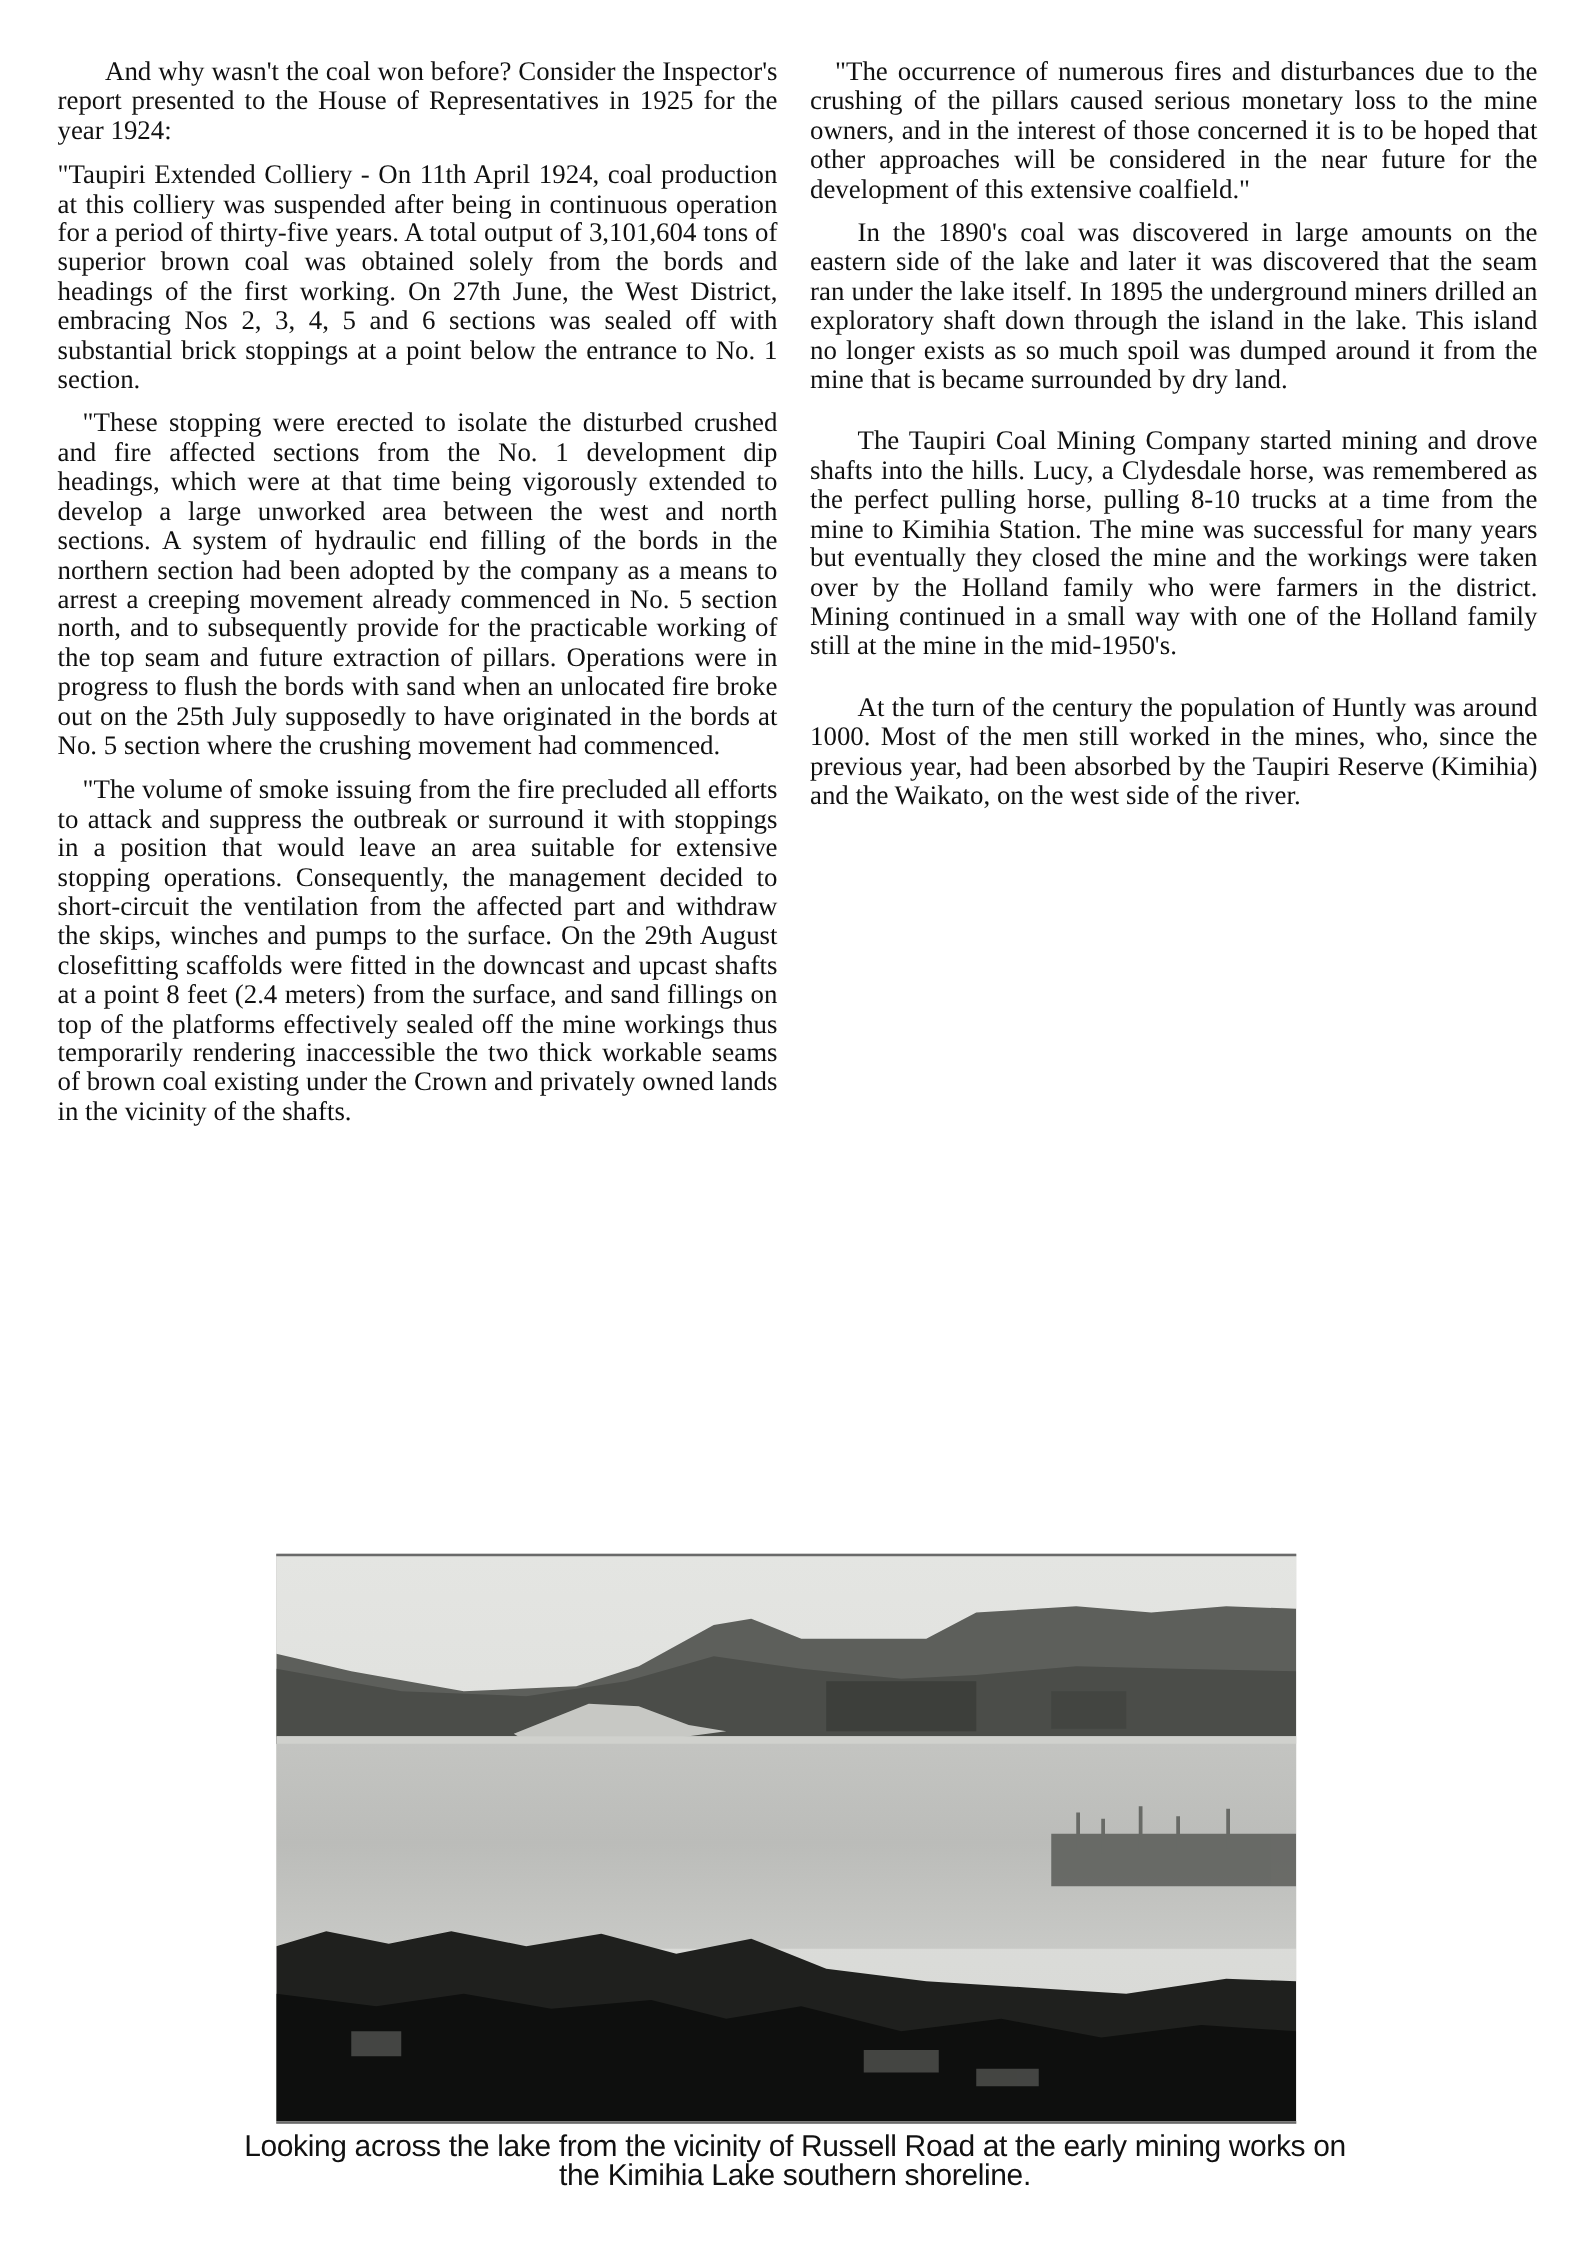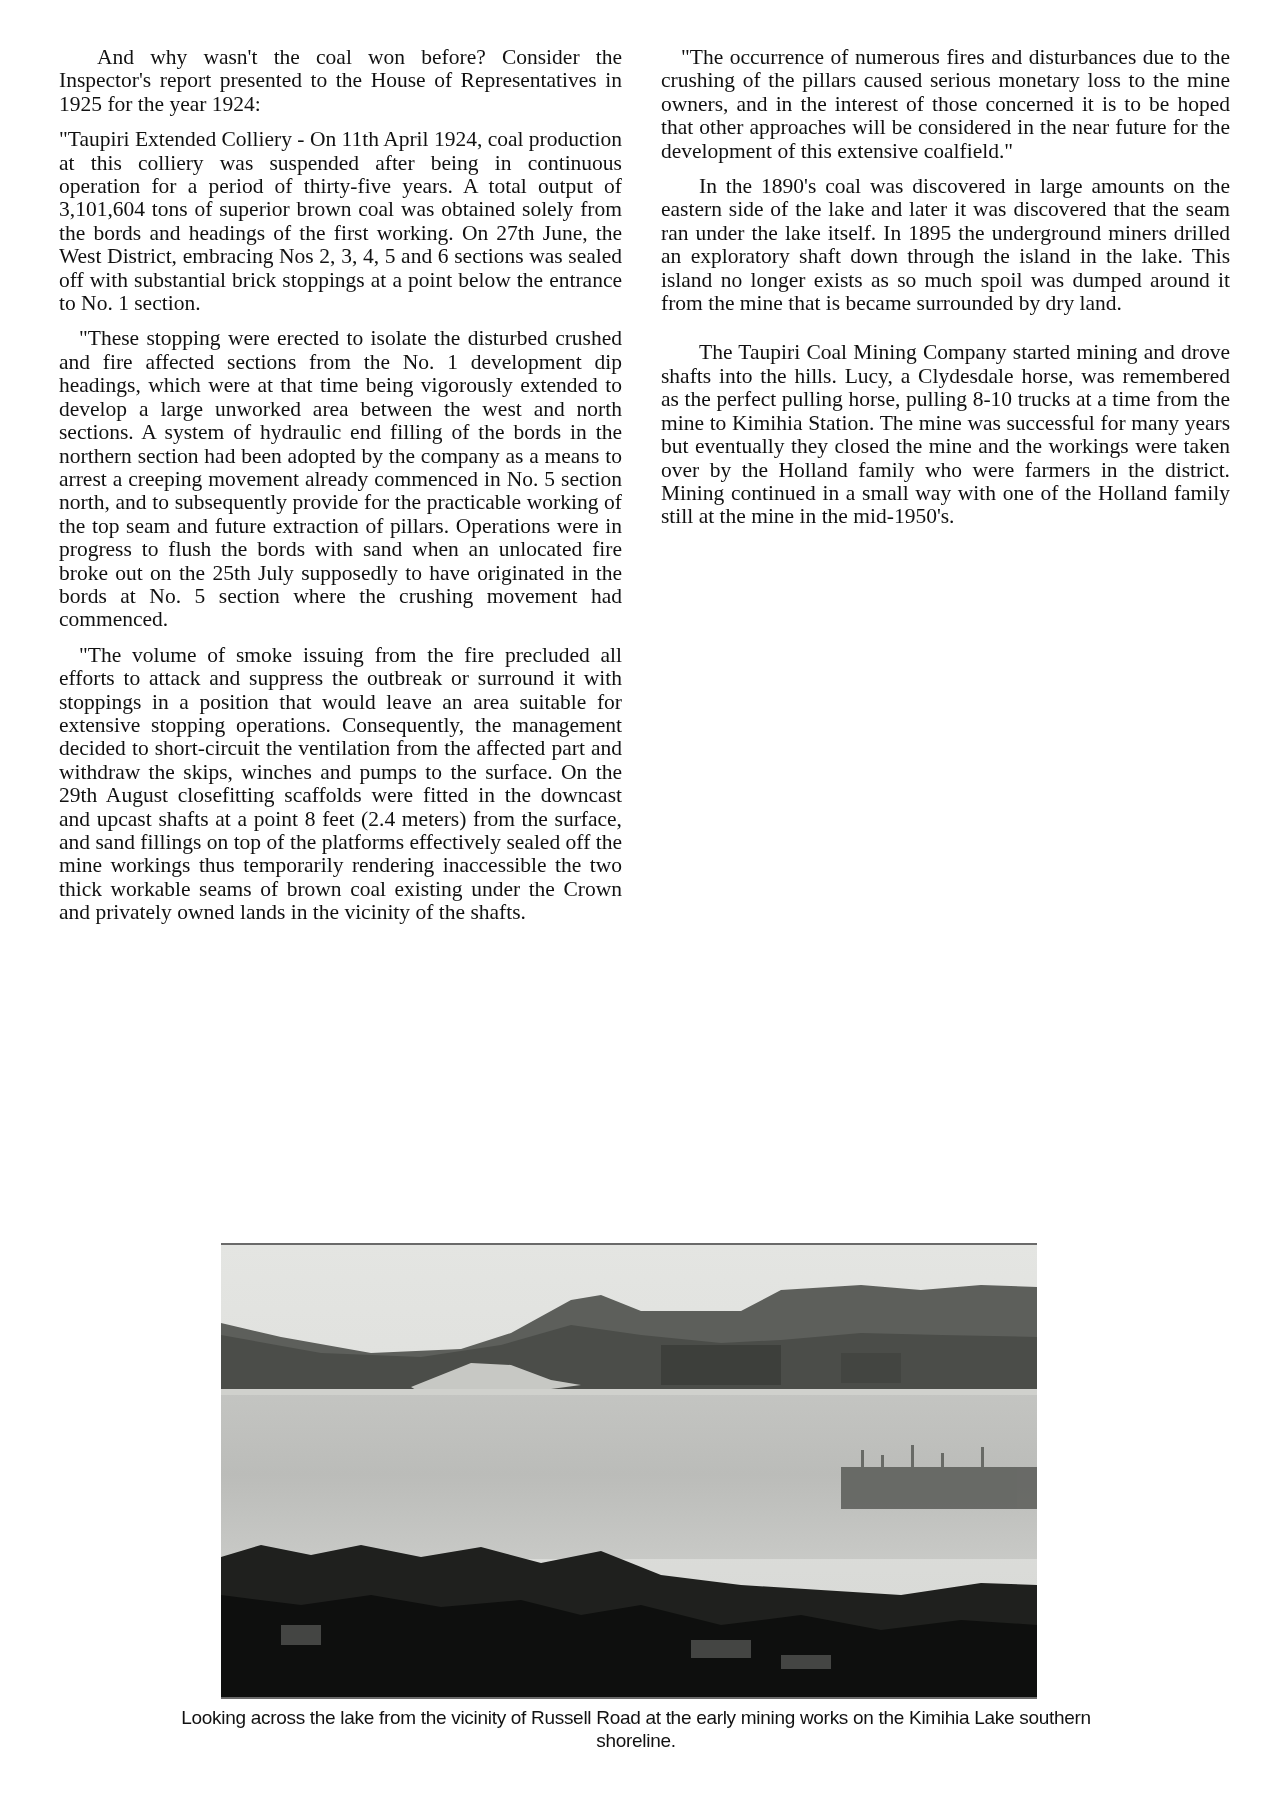--- a/index.html
+++ b/index.html
@@ -8,21 +8,21 @@
     position: absolute;
     top: 46px;
     font-family: "Liberation Serif", "DejaVu Serif", serif;
     font-size: 21.5px;
     line-height: 23.4px;
     color: #111111;
     text-align: justify;
   }
   .col.left { left: 46px; width: 576px; }
   .col.right { left: 648px; width: 582px; }
-  .col p { margin: 0 0 12px 13px; }
+  .col p { margin: 0 0 12px 0; }
   .indent-lg { text-indent: 38px; }
   .indent-sm { text-indent: 20px; }
   .no-indent { text-indent: 0; }
   .gap-lg { margin-bottom: 26px !important; }
 
   .figure {
     position: absolute;
     left: 221px;
     top: 1243px;
     width: 816px;
@@ -33,40 +33,41 @@
     background: #c9c9c6;
   }
   .figure svg { display: block; width: 100%; height: 100%; }
   .caption {
     position: absolute;
     left: 180px;
     width: 912px;
     top: 1706px;
     text-align: center;
     font-family: "Liberation Sans", "DejaVu Sans", sans-serif;
-    font-size: 19px;
+    font-size: 24px;
     line-height: 23px;
     color: #111111;
     letter-spacing: -0.3px;
   }
 </style>
 </head>
 <body>
 
 <div class="col left">
   <p class="indent-lg">And why wasn't the coal won before? Consider the Inspector's report presented to the House of Representatives in 1925 for the year 1924:</p>
   <p class="no-indent">"Taupiri Extended Colliery - On 11th April 1924, coal production at this colliery was suspended after being in continuous operation for a period of thirty-five years. A total output of 3,101,604 tons of superior brown coal was obtained solely from the bords and headings of the first working. On 27th June, the West District, embracing Nos 2, 3, 4, 5 and 6 sections was sealed off with substantial brick stoppings at a point below the entrance to No. 1 section.</p>
   <p class="indent-sm">"These stopping were erected to isolate the disturbed crushed and fire affected sections from the No. 1 development dip headings, which were at that time being vigorously extended to develop a large unworked area between the west and north sections. A system of hydraulic end filling of the bords in the northern section had been adopted by the company as a means to arrest a creeping movement already commenced in No. 5 section north, and to subsequently provide for the practicable working of the top seam and future extraction of pillars. Operations were in progress to flush the bords with sand when an unlocated fire broke out on the 25th July supposedly to have originated in the bords at No. 5 section where the crushing movement had commenced.</p>
   <p class="indent-sm">"The volume of smoke issuing from the fire precluded all efforts to attack and suppress the outbreak or surround it with stoppings in a position that would leave an area suitable for extensive stopping operations. Consequently, the management decided to short-circuit the ventilation from the affected part and withdraw the skips, winches and pumps to the surface. On the 29th August closefitting scaffolds were fitted in the downcast and upcast shafts at a point 8 feet (2.4 meters) from the surface, and sand fillings on top of the platforms effectively sealed off the mine workings thus temporarily rendering inaccessible the two thick workable seams of brown coal existing under the Crown and privately owned lands in the vicinity of the shafts.</p>
 </div>
 
 <div class="col right">
   <p class="indent-sm">"The occurrence of numerous fires and disturbances due to the crushing of the pillars caused serious monetary loss to the mine owners, and in the interest of those concerned it is to be hoped that other approaches will be considered in the near future for the development of this extensive coalfield."</p>
   <p class="indent-lg gap-lg">In the 1890's coal was discovered in large amounts on the eastern side of the lake and later it was discovered that the seam ran under the lake itself. In 1895 the underground miners drilled an exploratory shaft down through the island in the lake. This island no longer exists as so much spoil was dumped around it from the mine that is became surrounded by dry land.</p>
   <p class="indent-lg gap-lg">The Taupiri Coal Mining Company started mining and drove shafts into the hills. Lucy, a Clydesdale horse, was remembered as the perfect pulling horse, pulling 8-10 trucks at a time from the mine to Kimihia Station. The mine was successful for many years but eventually they closed the mine and the workings were taken over by the Holland family who were farmers in the district. Mining continued in a small way with one of the Holland family still at the mine in the mid-1950's.</p>
+  <p class="indent-lg">At the turn of the century the population of Huntly was around 1000. Most of the men still worked in the mines, who, since the previous year, had been absorbed by the Taupiri Reserve (Kimihia) and the Waikato, on the west side of the river.</p>
 </div>
 
 <div class="figure">
   <svg viewBox="0 0 816 452" preserveAspectRatio="none">
     <defs>
       <linearGradient id="sky" x1="0" y1="0" x2="0" y2="1">
         <stop offset="0" stop-color="#e4e5e2"></stop>
         <stop offset="1" stop-color="#d6d7d4"></stop>
       </linearGradient>
       <linearGradient id="water" x1="0" y1="0" x2="0" y2="1">

